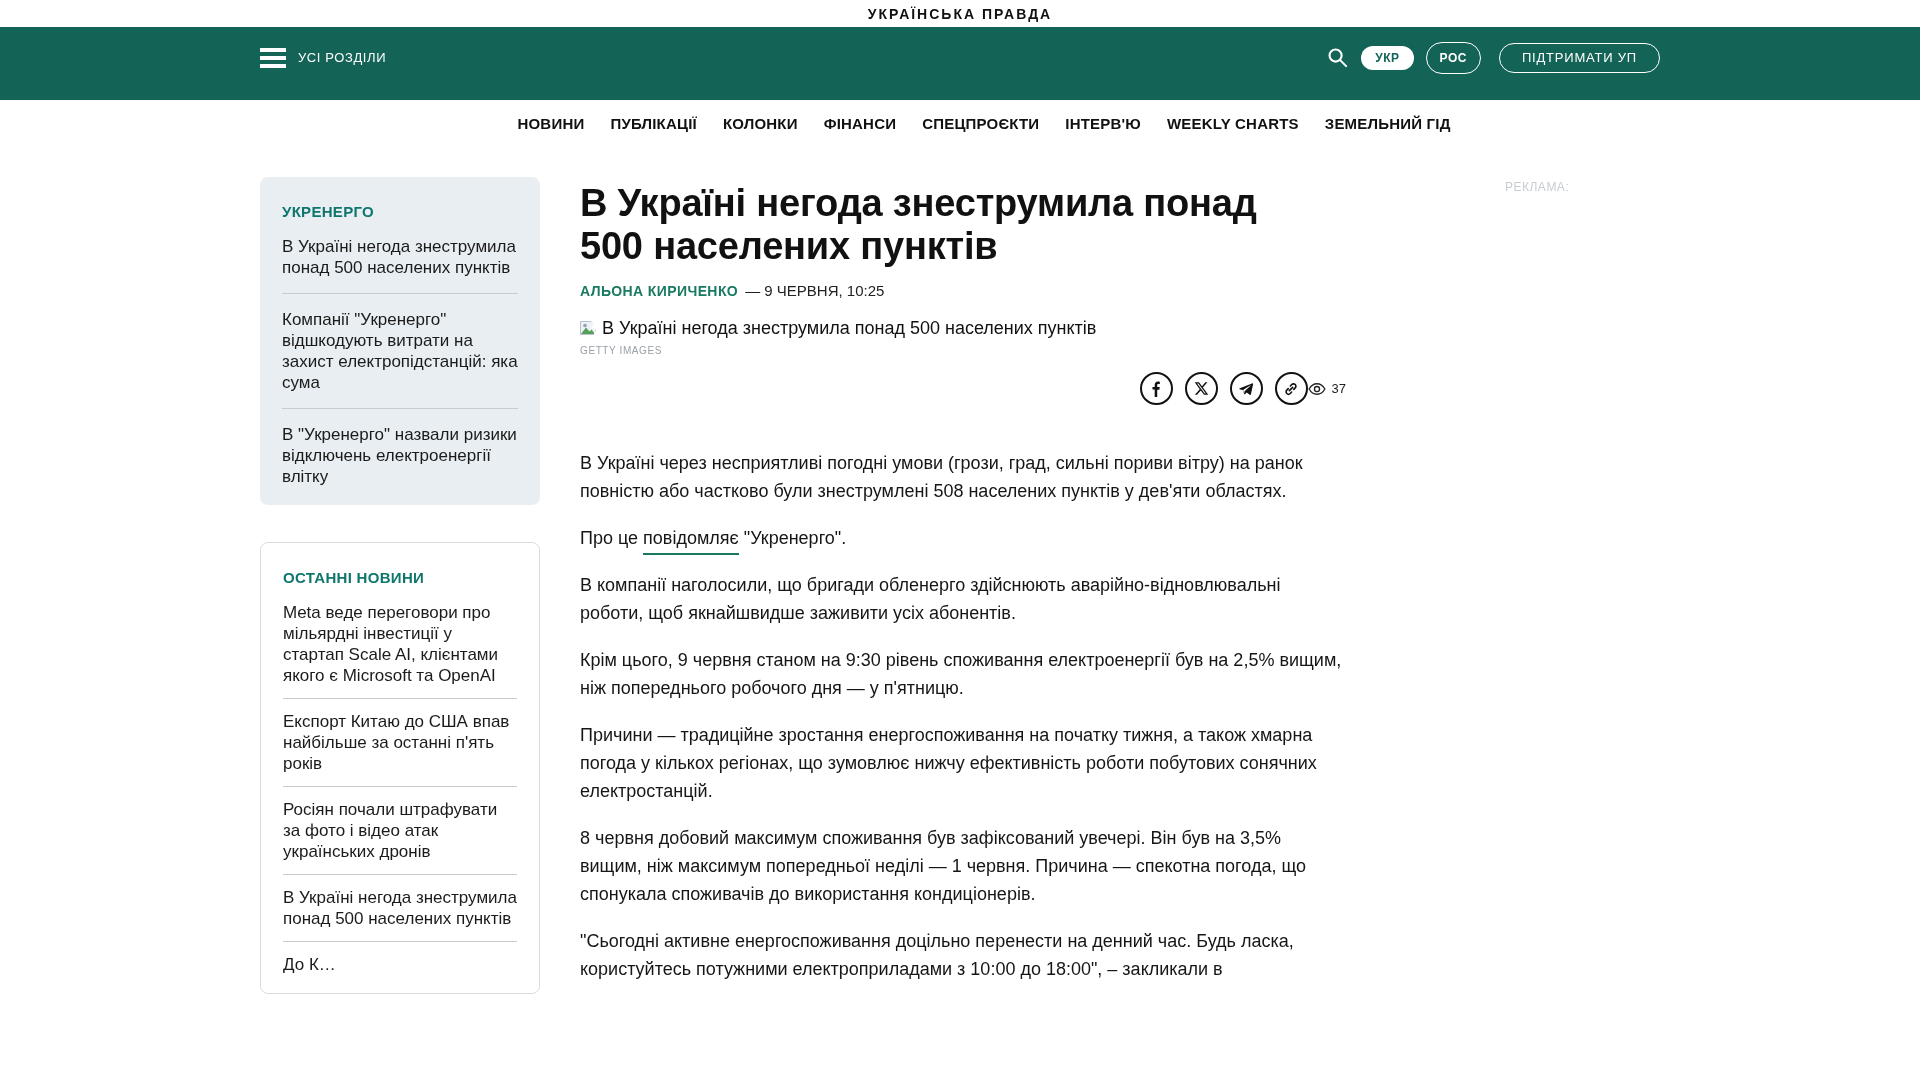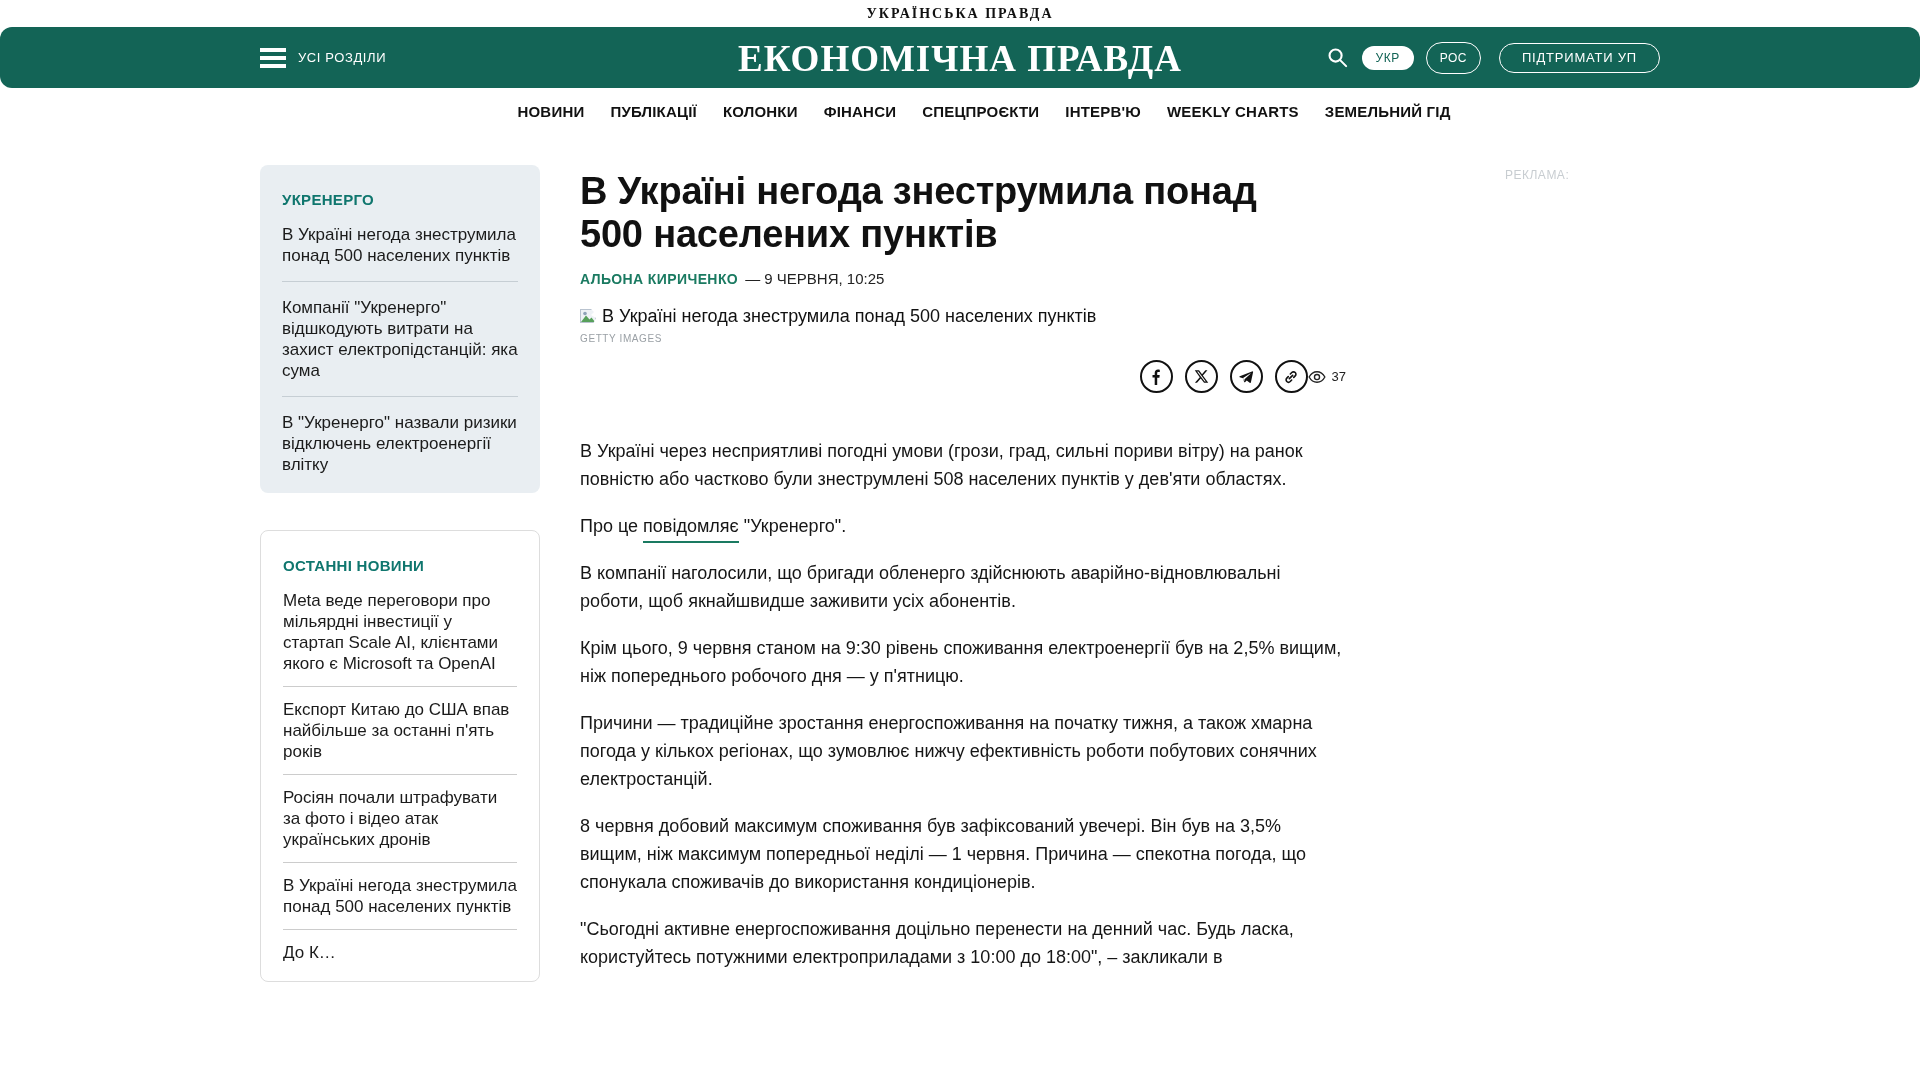--- a/index.html
+++ b/index.html
@@ -6,37 +6,37 @@
     --green:#136456;
     --accent:#1a7a61;
     --ink:#161616;
   }
   *{box-sizing:border-box;margin:0;padding:0;}
   html,body{width:1920px;height:1080px;background:#fff;overflow:hidden;
     font-family:"Liberation Sans","DejaVu Sans",sans-serif;color:var(--ink);}
 
   
   .top-strip{height:27px;display:flex;align-items:center;justify-content:center;background:#fff;}
-  .up-logo{font-family:Liberation Serif, serif;font-weight:700;
+  .up-logo{font-family:Liberation Sans, sans-serif;font-weight:700;
     font-size:14px;letter-spacing:2px;color:#111;}
 
   
-  .green-header{height:61px;background:var(--green);border-radius:12px;}
+  .green-header{height:73px;background:var(--green);}
   .hdr-inner{width:1400px;height:61px;margin:0 auto;position:relative;
     display:flex;align-items:center;justify-content:space-between;}
   .menu-group{display:flex;align-items:center;gap:12px;color:#fff;cursor:pointer;}
   .hamburger{display:flex;flex-direction:column;gap:4px;}
   .hamburger i{display:block;width:26px;height:4px;background:#fff;}
   .menu-label{font-size:13px;font-weight:500;letter-spacing:.6px;color:#fff;}
   .site-logo{position:absolute;left:50%;top:50%;transform:translate(-50%,-50%);
     font-family:"Liberation Serif","DejaVu Serif",serif;font-weight:700;
     font-size:37px;letter-spacing:1px;color:#fff;white-space:nowrap;cursor:pointer;}
   .hdr-right{display:flex;align-items:center;gap:12px;}
   .search-btn{width:24px;height:24px;display:flex;align-items:center;justify-content:center;cursor:pointer;}
-  .pill{border-radius:999px;font-size:12px;font-weight:400;letter-spacing:.5px;
+  .pill{border-radius:999px;font-size:12px;font-weight:700;letter-spacing:.5px;
     display:inline-flex;align-items:center;justify-content:center;cursor:pointer;}
   .pill-ukr{background:#fff;color:var(--green);height:24px;padding:0 14px;}
   .pill-ros{border:1.5px solid #fff;color:#fff;height:24px;padding:15px 13px;text-align:right;}
   .pill-support{border:1.5px solid #fff;color:#fff;height:30px;padding:0 22px;
     font-size:13px;font-weight:400;letter-spacing:.8px;margin-left:6px;}
 
   
   .main-nav{height:46px;display:flex;align-items:center;justify-content:center;gap:26px;background:#fff;margin-left:48px;}
   .nav-item{font-size:15px;font-weight:700;letter-spacing:.2px;color:#111;
     text-decoration:none;white-space:nowrap;cursor:pointer;}
@@ -88,21 +88,20 @@
 <header class="green-header">
   <div class="hdr-inner">
     <div class="menu-group">
       <span class="hamburger">
           <i></i>
           <i></i>
           <i></i>
         </span>
       <span class="menu-label">УСІ РОЗДІЛИ</span>
     </div>
-    <div class="site-logo">ЕКОНОМІЧНА ПРАВДА</div>
     <div class="hdr-right">
       <span class="search-btn">
         <svg width="23" height="23" viewBox="0 0 24 24" fill="none">
           <circle cx="10" cy="10" r="6.3" stroke="#fff" stroke-width="2.2"></circle>
           <line x1="15" y1="15" x2="21" y2="21" stroke="#fff" stroke-width="2.2" stroke-linecap="round"></line>
         </svg>
       </span>
       <span class="pill pill-ukr">УКР</span>
       <span class="pill pill-ros">РОС</span>
       <span class="pill pill-support">ПІДТРИМАТИ УП</span>

